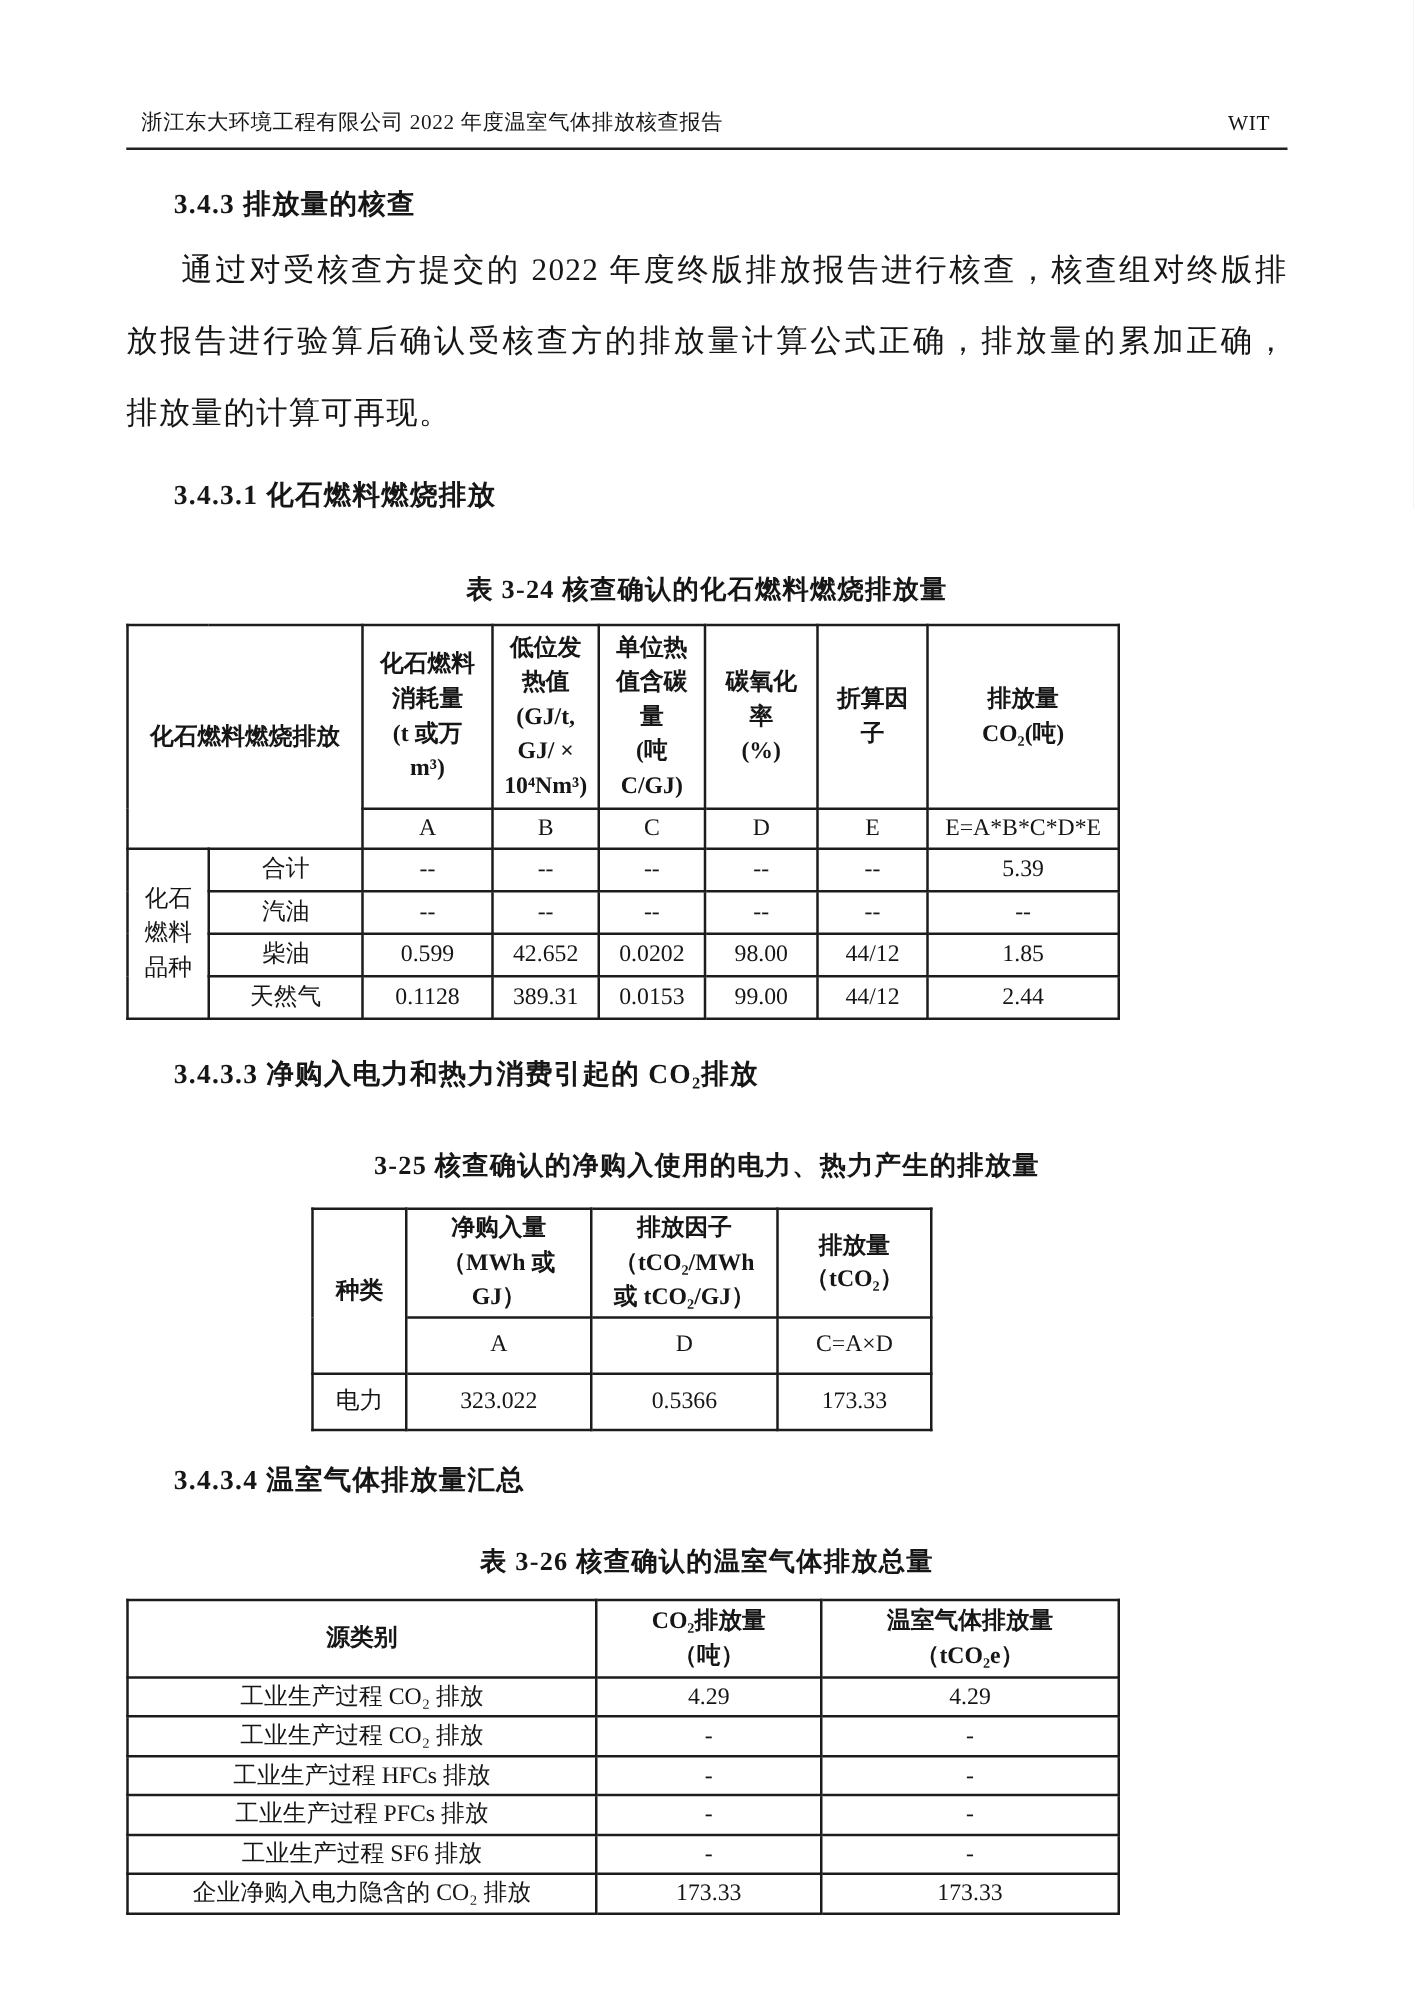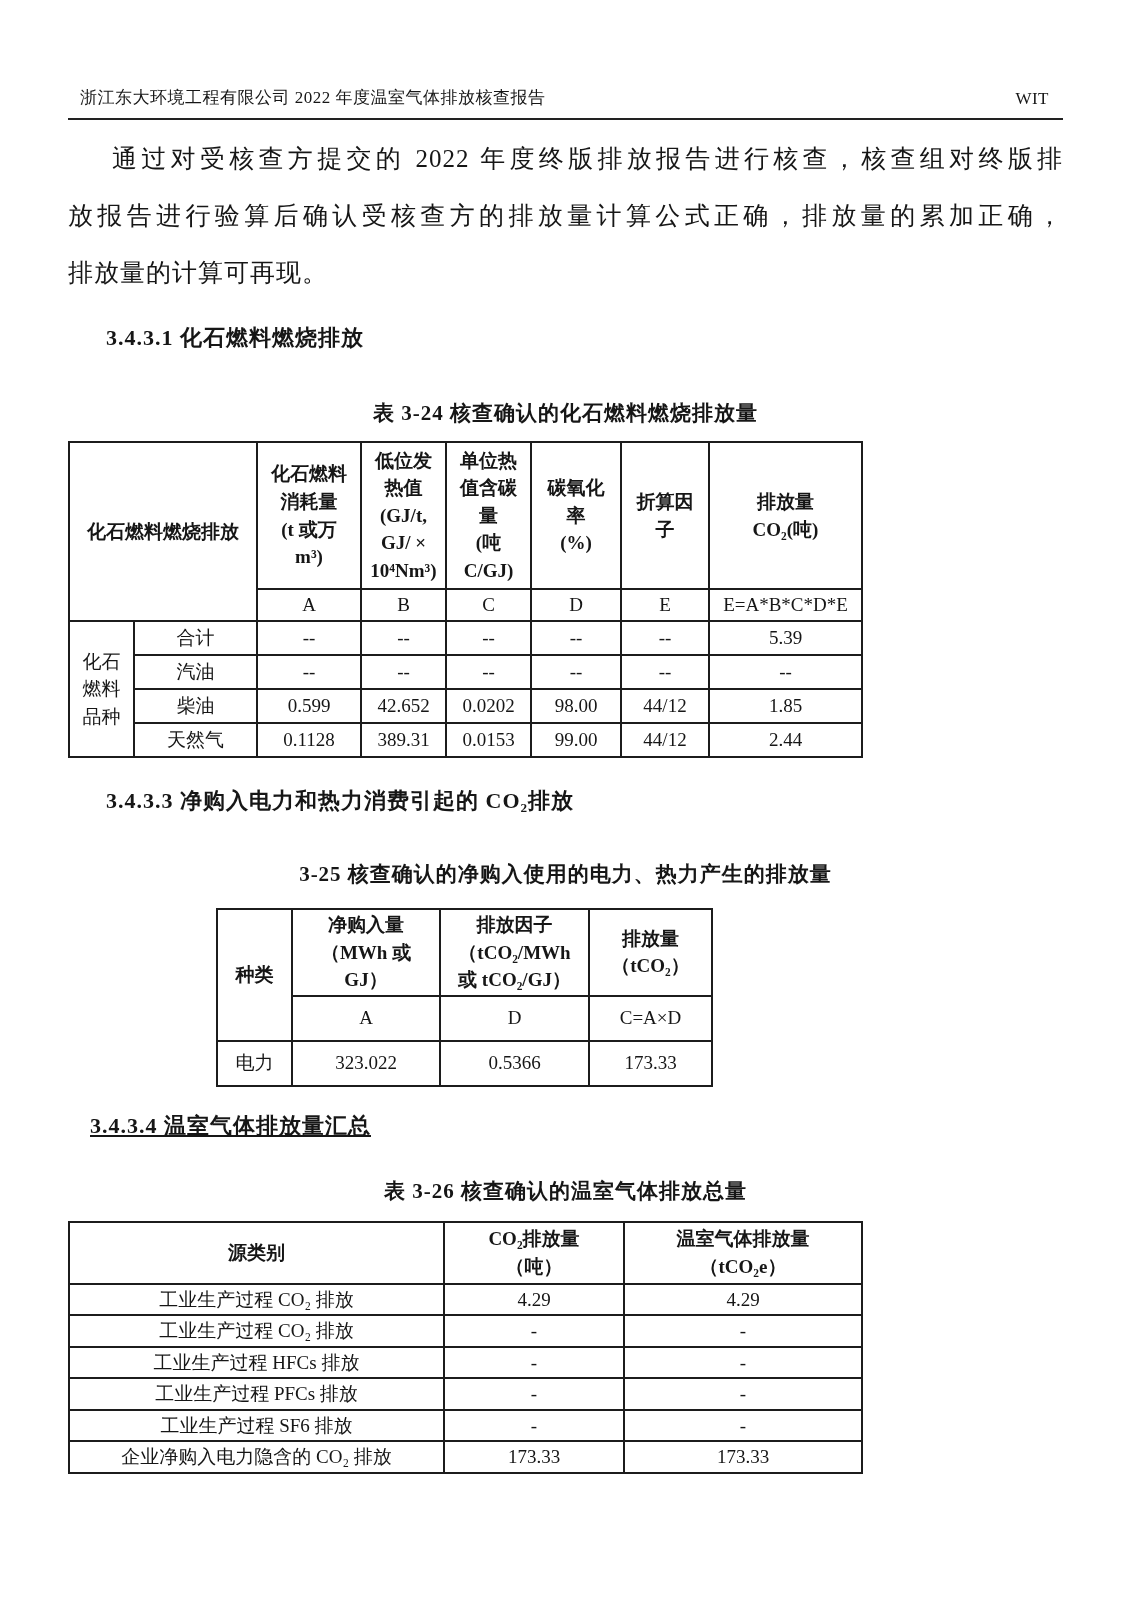--- a/index.html
+++ b/index.html
@@ -6,36 +6,36 @@
   html,body { background:#e8e8e8; }
   .page {
     position:relative;
     width:1131px; height:1600px;
     margin:0 auto;
     background:#ffffff;
     color:#161616;
     font-family:"Liberation Serif","DejaVu Serif",serif;
     overflow:hidden;
   }
-  .content { padding:0 68px; }
+  .content { padding:0 101px; }
 
   
   .doc-header{
     display:flex; justify-content:space-between; align-items:flex-end;
     padding:86px 14px 0 12px;
     font-size:17px; letter-spacing:0.5px;
   }
   .header-rule{ margin-top:9px; border-top:2.5px solid #222; }
 
   
   .sec-heading{ font-size:22px; font-weight:bold; letter-spacing:1px; }
   .h343  { margin:28px 0 0 38px; }
   .h3431 { margin:22px 0 0 38px; }
   .h3433 { margin:28px 0 0 38px; }
-  .h3434 { margin:24px 0 0 22px;text-decoration:underline; }
+  .h3434 { margin:24px 0 0 38px; }
 
   
   .para { margin-top:10px; }
   .para-line{
     font-size:25px; line-height:57px; letter-spacing:1px;
     text-align:justify; text-align-last:justify;
   }
   .para-line.first{ text-indent:44px; }
   .para-line.last { text-align-last:left; }
 
@@ -71,20 +71,21 @@
 
 <div class="page">
   <div class="content">
 
     <div class="doc-header">
       <span>浙江东大环境工程有限公司 2022 年度温室气体排放核查报告</span>
       <span>WIT</span>
     </div>
     <div class="header-rule"></div>
 
+    <div class="sec-heading h343">3.4.3 排放量的核查</div>
 
     <div class="para">
       <div class="para-line first">通过对受核查方提交的 2022 年度终版排放报告进行核查，核查组对终版排</div>
       <div class="para-line">放报告进行验算后确认受核查方的排放量计算公式正确，排放量的累加正确，</div>
       <div class="para-line last">排放量的计算可再现。</div>
     </div>
 
     <div class="sec-heading h3431">3.4.3.1 化石燃料燃烧排放</div>
 
     <div class="tbl-caption cap24">表 3-24 核查确认的化石燃料燃烧排放量</div>

